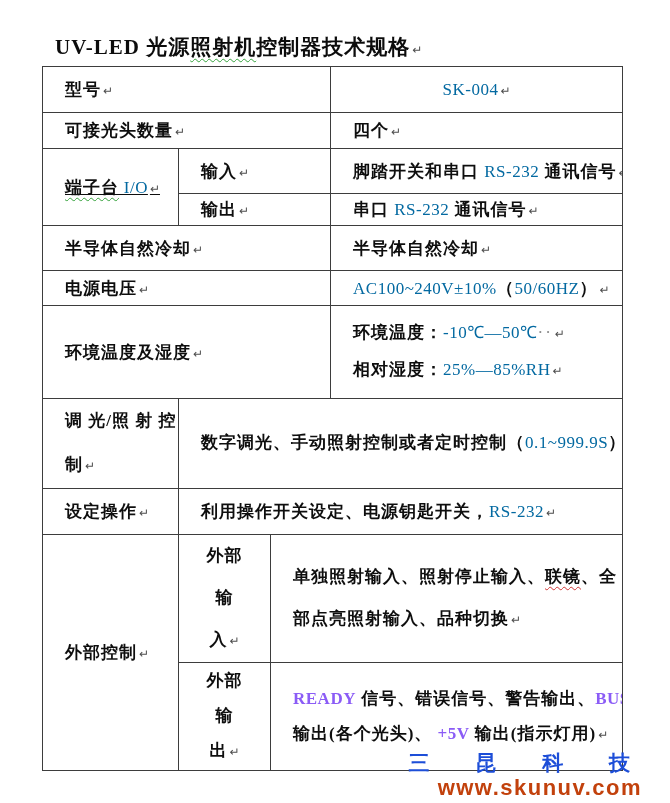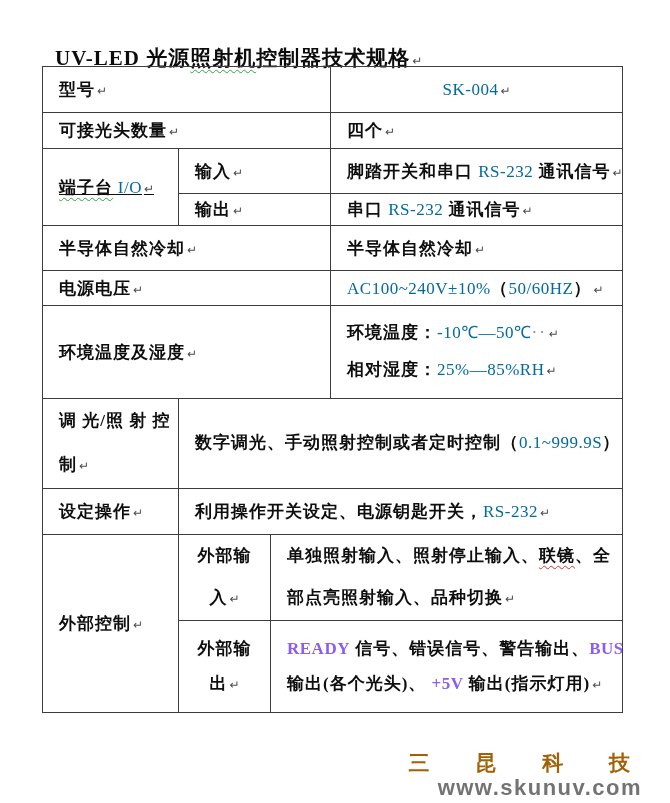--- a/index.html
+++ b/index.html
@@ -1,39 +1,39 @@
 <!DOCTYPE html>
 <html><head>
 <meta charset="utf-8">
 <style>
   html,body{margin:0;padding:0;background:#ffffff;}
   .page{position:relative;width:670px;height:803px;background:#ffffff;overflow:hidden;
         font-family:"Liberation Serif", serif;color:#111;}
-  .doc-title{position:absolute;left:55px;top:44px;font-size:21px;font-weight:bold;
+  .doc-title{position:absolute;left:55px;top:33px;font-size:21px;font-weight:bold;
              letter-spacing:1px;white-space:nowrap;color:#0c0c0c;}
   .wavy-green{text-decoration:underline wavy #35a23c;text-decoration-thickness:1px;text-underline-offset:4px;}
   .wavy-red{text-decoration:underline wavy #cf3434;text-decoration-thickness:1px;text-underline-offset:4px;}
   table.spec{position:absolute;left:42px;top:66px;width:580px;border-collapse:collapse;
              table-layout:fixed;}
   table.spec td{border:1.5px solid #3d3d3d;font-size:17px;font-weight:bold;color:#0e0e0e;
-                padding:0 16px;vertical-align:middle;letter-spacing:1px;overflow:hidden;}
+                padding:0 22px;vertical-align:middle;letter-spacing:1px;overflow:hidden;}
   .lat{color:#0369a1;font-weight:normal;letter-spacing:0.5px;}
   .latb{color:#8b5cf6;font-weight:bold;letter-spacing:0.5px;}
   .pm{font-size:12px;color:#4d4d4d;font-weight:normal;letter-spacing:0;margin-left:2px;}
   .dots{color:#8a8a8a;font-weight:normal;letter-spacing:2px;}
   .v-top{vertical-align:top;}
   .pt4{padding-top:4px;} .pt8{padding-top:8px;} .pt10{padding-top:10px;text-decoration:underline;}
   .t-center{text-align:center;}
   .l45 div{line-height:35px;} .l44 div{line-height:44px;} .l42 div{line-height:42px;}
   .nowrap{white-space:nowrap;}
   .watermark{position:absolute;right:28px;bottom:4px;text-align:right;
              font-family:"Liberation Sans", sans-serif;}
-  .wm-company{font-size:21px;font-weight:bold;color:#a16207;word-spacing:36px;
+  .wm-company{font-size:21px;font-weight:bold;color:#1d4ed8;word-spacing:36px;
               letter-spacing:2px;margin-right:10px;white-space:nowrap;}
-  .wm-url{font-size:22px;font-weight:bold;color:#737373;letter-spacing:1.5px;
+  .wm-url{font-size:22px;font-weight:bold;color:#c2410c;letter-spacing:1.5px;
           line-height:22px;white-space:nowrap;text-align:right;}
 </style>
 </head>
 <body>
 
 <div class="page">
 
   <div class="doc-title">
     <span>UV-LED </span><span>光源</span><span class="wavy-green">照射机</span><span>控制器技术规格</span><span class="pm">↵</span>
   </div>

